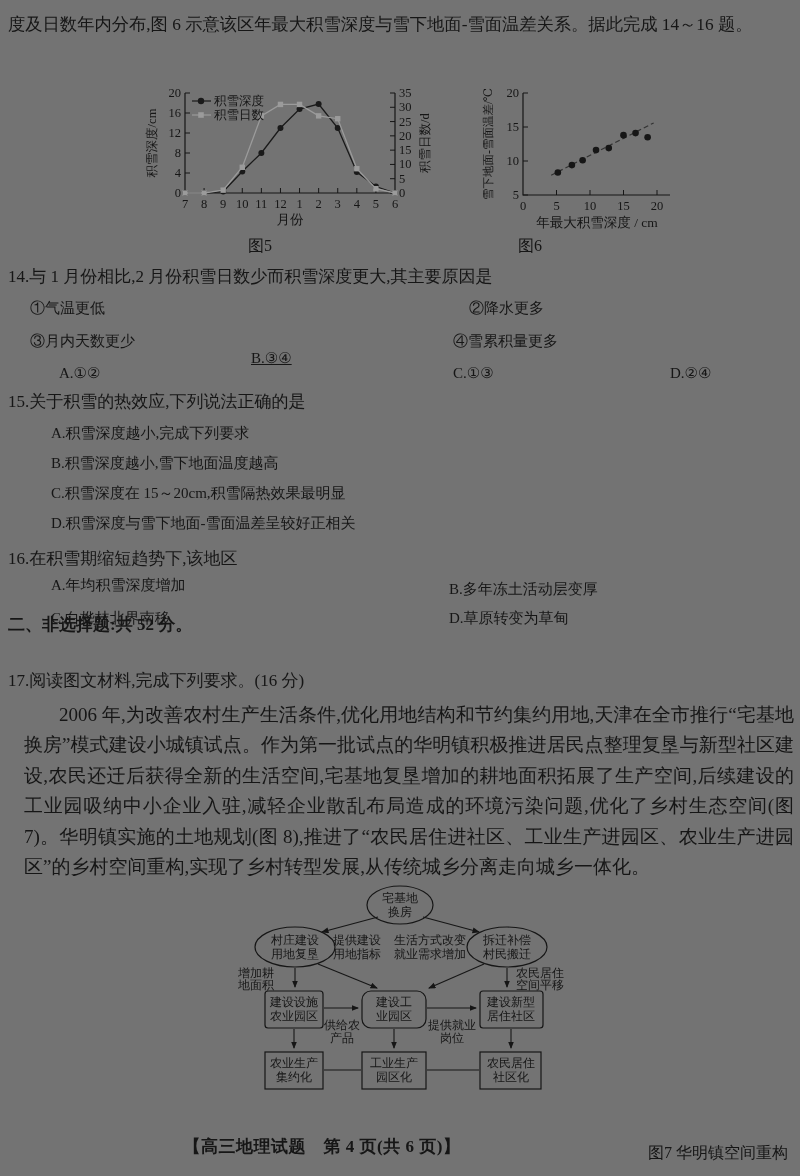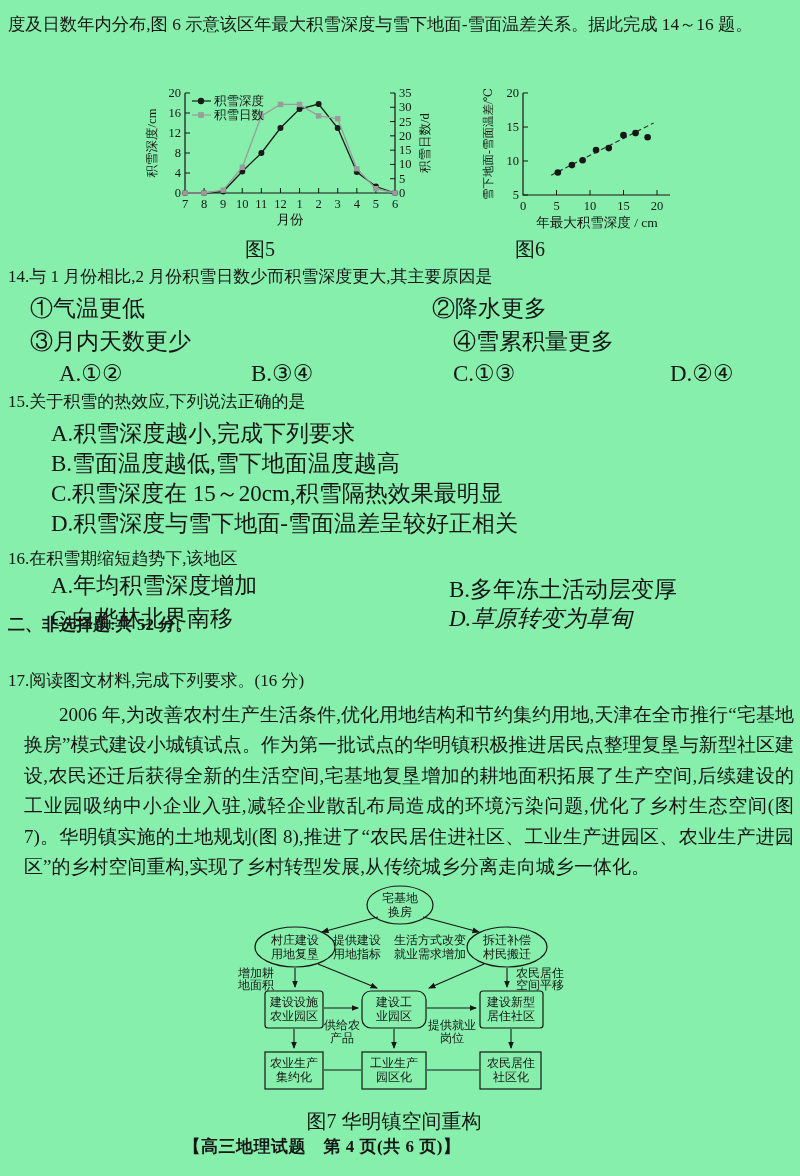--- a/index.html
+++ b/index.html
@@ -1,28 +1,28 @@
 <!DOCTYPE html>
 <html><head>
 <meta charset="utf-8">
 <style>
   html,body{margin:0;padding:0;}
   body{
     width:800px;height:1176px;background:#ffffff;color:#161616;
     font-family:"Liberation Serif","DejaVu Serif",serif;
     -webkit-font-smoothing:antialiased;
   }
-  .page{position:relative;width:800px;height:1176px;background:#86efac;overflow:hidden;}
+  .page{position:relative;width:800px;height:1176px;background:#737373;overflow:hidden;}
   .abs{position:absolute;}
-  .t{font-size:23px;line-height:25px;white-space:nowrap;}
+  .t{font-size:15px;line-height:25px;white-space:nowrap;}
   .stem{font-size:17px;line-height:25px;white-space:nowrap;}
   .intro{font-size:17.3px;line-height:32px;text-align:justify;text-justify:inter-ideograph;}
   .material{font-size:19px;line-height:30.4px;text-align:justify;text-justify:inter-ideograph;text-indent:35px;}
   .bold{font-weight:700;}
-  .caption{font-size:20px;text-align:center;}
+  .caption{font-size:16px;text-align:center;}
   .footer{font-size:17px;font-weight:700;text-align:center;letter-spacing:.5px;}
   svg{overflow:visible;}
   svg text{font-family:"Liberation Serif","DejaVu Serif",serif;fill:#161616;}
 </style>
 </head>
 <body>
 
 <div class="page">
 
   <div class="abs intro" style="left:8px;top:9px;width:788px;">度及日数年内分布,图 6 示意该区年最大积雪深度与雪下地面-雪面温差关系。据此完成 14～16 题。</div>
@@ -147,43 +147,43 @@
       <text x="121" y="145" text-anchor="middle" font-size="13.5">年最大积雪深度 / cm</text>
       <text x="16" y="62" text-anchor="middle" font-size="11.5" transform="rotate(-90 16 62)">雪下地面-雪面温差/℃</text>
     </svg>
 
   <div class="abs caption" style="left:160px;top:236px;width:200px;">图5</div>
   <div class="abs caption" style="left:430px;top:236px;width:200px;">图6</div>
 
   <div>
     <div class="abs stem" style="left:8px;top:264px;">14.与 1 月份相比,2 月份积雪日数少而积雪深度更大,其主要原因是</div>
     <div class="abs t" style="left:30px;top:296px;">①气温更低</div>
-    <div class="abs t" style="left:432px;top:296px;">②降水更多</div>
+    <div class="abs t" style="left:469px;top:296px;">②降水更多</div>
     <div class="abs t" style="left:30px;top:329px;">③月内天数更少</div>
     <div class="abs t" style="left:453px;top:329px;">④雪累积量更多</div>
     <div class="abs t" style="left:51px;top:361px;margin-left:8px;">A.①②</div>
-    <div class="abs t" style="left:251px;top:361px;">B.③④</div>
+    <div class="abs t" style="left:251px;top:346px;text-decoration:underline;">B.③④</div>
     <div class="abs t" style="left:453px;top:361px;">C.①③</div>
     <div class="abs t" style="left:658px;top:361px;margin-left:12px;">D.②④</div>
   </div>
 
   <div>
     <div class="abs stem" style="left:8px;top:389px;">15.关于积雪的热效应,下列说法正确的是</div>
     <div class="abs t" style="left:51px;top:421px;">A.积雪深度越小,完成下列要求</div>
-    <div class="abs t" style="left:51px;top:451px;">B.雪面温度越低,雪下地面温度越高</div>
+    <div class="abs t" style="left:51px;top:451px;">B.积雪深度越小,雪下地面温度越高</div>
     <div class="abs t" style="left:51px;top:481px;">C.积雪深度在 15～20cm,积雪隔热效果最明显</div>
     <div class="abs t" style="left:51px;top:511px;">D.积雪深度与雪下地面-雪面温差呈较好正相关</div>
   </div>
 
   <div>
     <div class="abs stem" style="left:8px;top:546px;text-align:right;">16.在积雪期缩短趋势下,该地区</div>
     <div class="abs t" style="left:51px;top:573px;">A.年均积雪深度增加</div>
     <div class="abs t" style="left:449px;top:577px;">B.多年冻土活动层变厚</div>
     <div class="abs t" style="left:51px;top:606px;">C.白桦林北界南移</div>
-    <div class="abs t" style="left:449px;top:606px;font-style:italic;">D.草原转变为草甸</div>
+    <div class="abs t" style="left:449px;top:606px;">D.草原转变为草甸</div>
   </div>
 
   <div class="abs stem bold" style="left:8px;top:612px;">二、非选择题:共 52 分。</div>
 
   <div>
     <div class="abs stem" style="left:8px;top:668px;">17.阅读图文材料,完成下列要求。(16 分)</div>
     <div class="abs material" style="left:24px;top:700px;width:770px;">2006 年,为改善农村生产生活条件,优化用地结构和节约集约用地,天津在全市推行“宅基地换房”模式建设小城镇试点。作为第一批试点的华明镇积极推进居民点整理复垦与新型社区建设,农民还迁后获得全新的生活空间,宅基地复垦增加的耕地面积拓展了生产空间,后续建设的工业园吸纳中小企业入驻,减轻企业散乱布局造成的环境污染问题,优化了乡村生态空间(图 7)。华明镇实施的土地规划(图 8),推进了“农民居住进社区、工业生产进园区、农业生产进园区”的乡村空间重构,实现了乡村转型发展,从传统城乡分离走向城乡一体化。</div>
   </div>
 
   <svg class="abs" style="left:218px;top:884px;" width="370" height="212" viewBox="0 0 370 212" font-size="12">
@@ -252,16 +252,16 @@
       <text x="293" y="136">居住社区</text>
       <text x="76" y="183">农业生产</text>
       <text x="76" y="197">集约化</text>
       <text x="176" y="183">工业生产</text>
       <text x="176" y="197">园区化</text>
       <text x="293" y="183">农民居住</text>
       <text x="293" y="197">社区化</text>
     </g>
   </svg>
 
-  <div class="abs caption" style="left:0px;top:1108px;width:788px;">图7 华明镇空间重构</div>
+  <div class="abs caption" style="left:0px;top:1143px;width:788px;text-align:right;">图7 华明镇空间重构</div>
 
   <div class="abs footer" style="left:0px;top:1135px;width:644px;">【高三地理试题　第 4 页(共 6 页)】</div>
 </div>
 
 </body></html>

